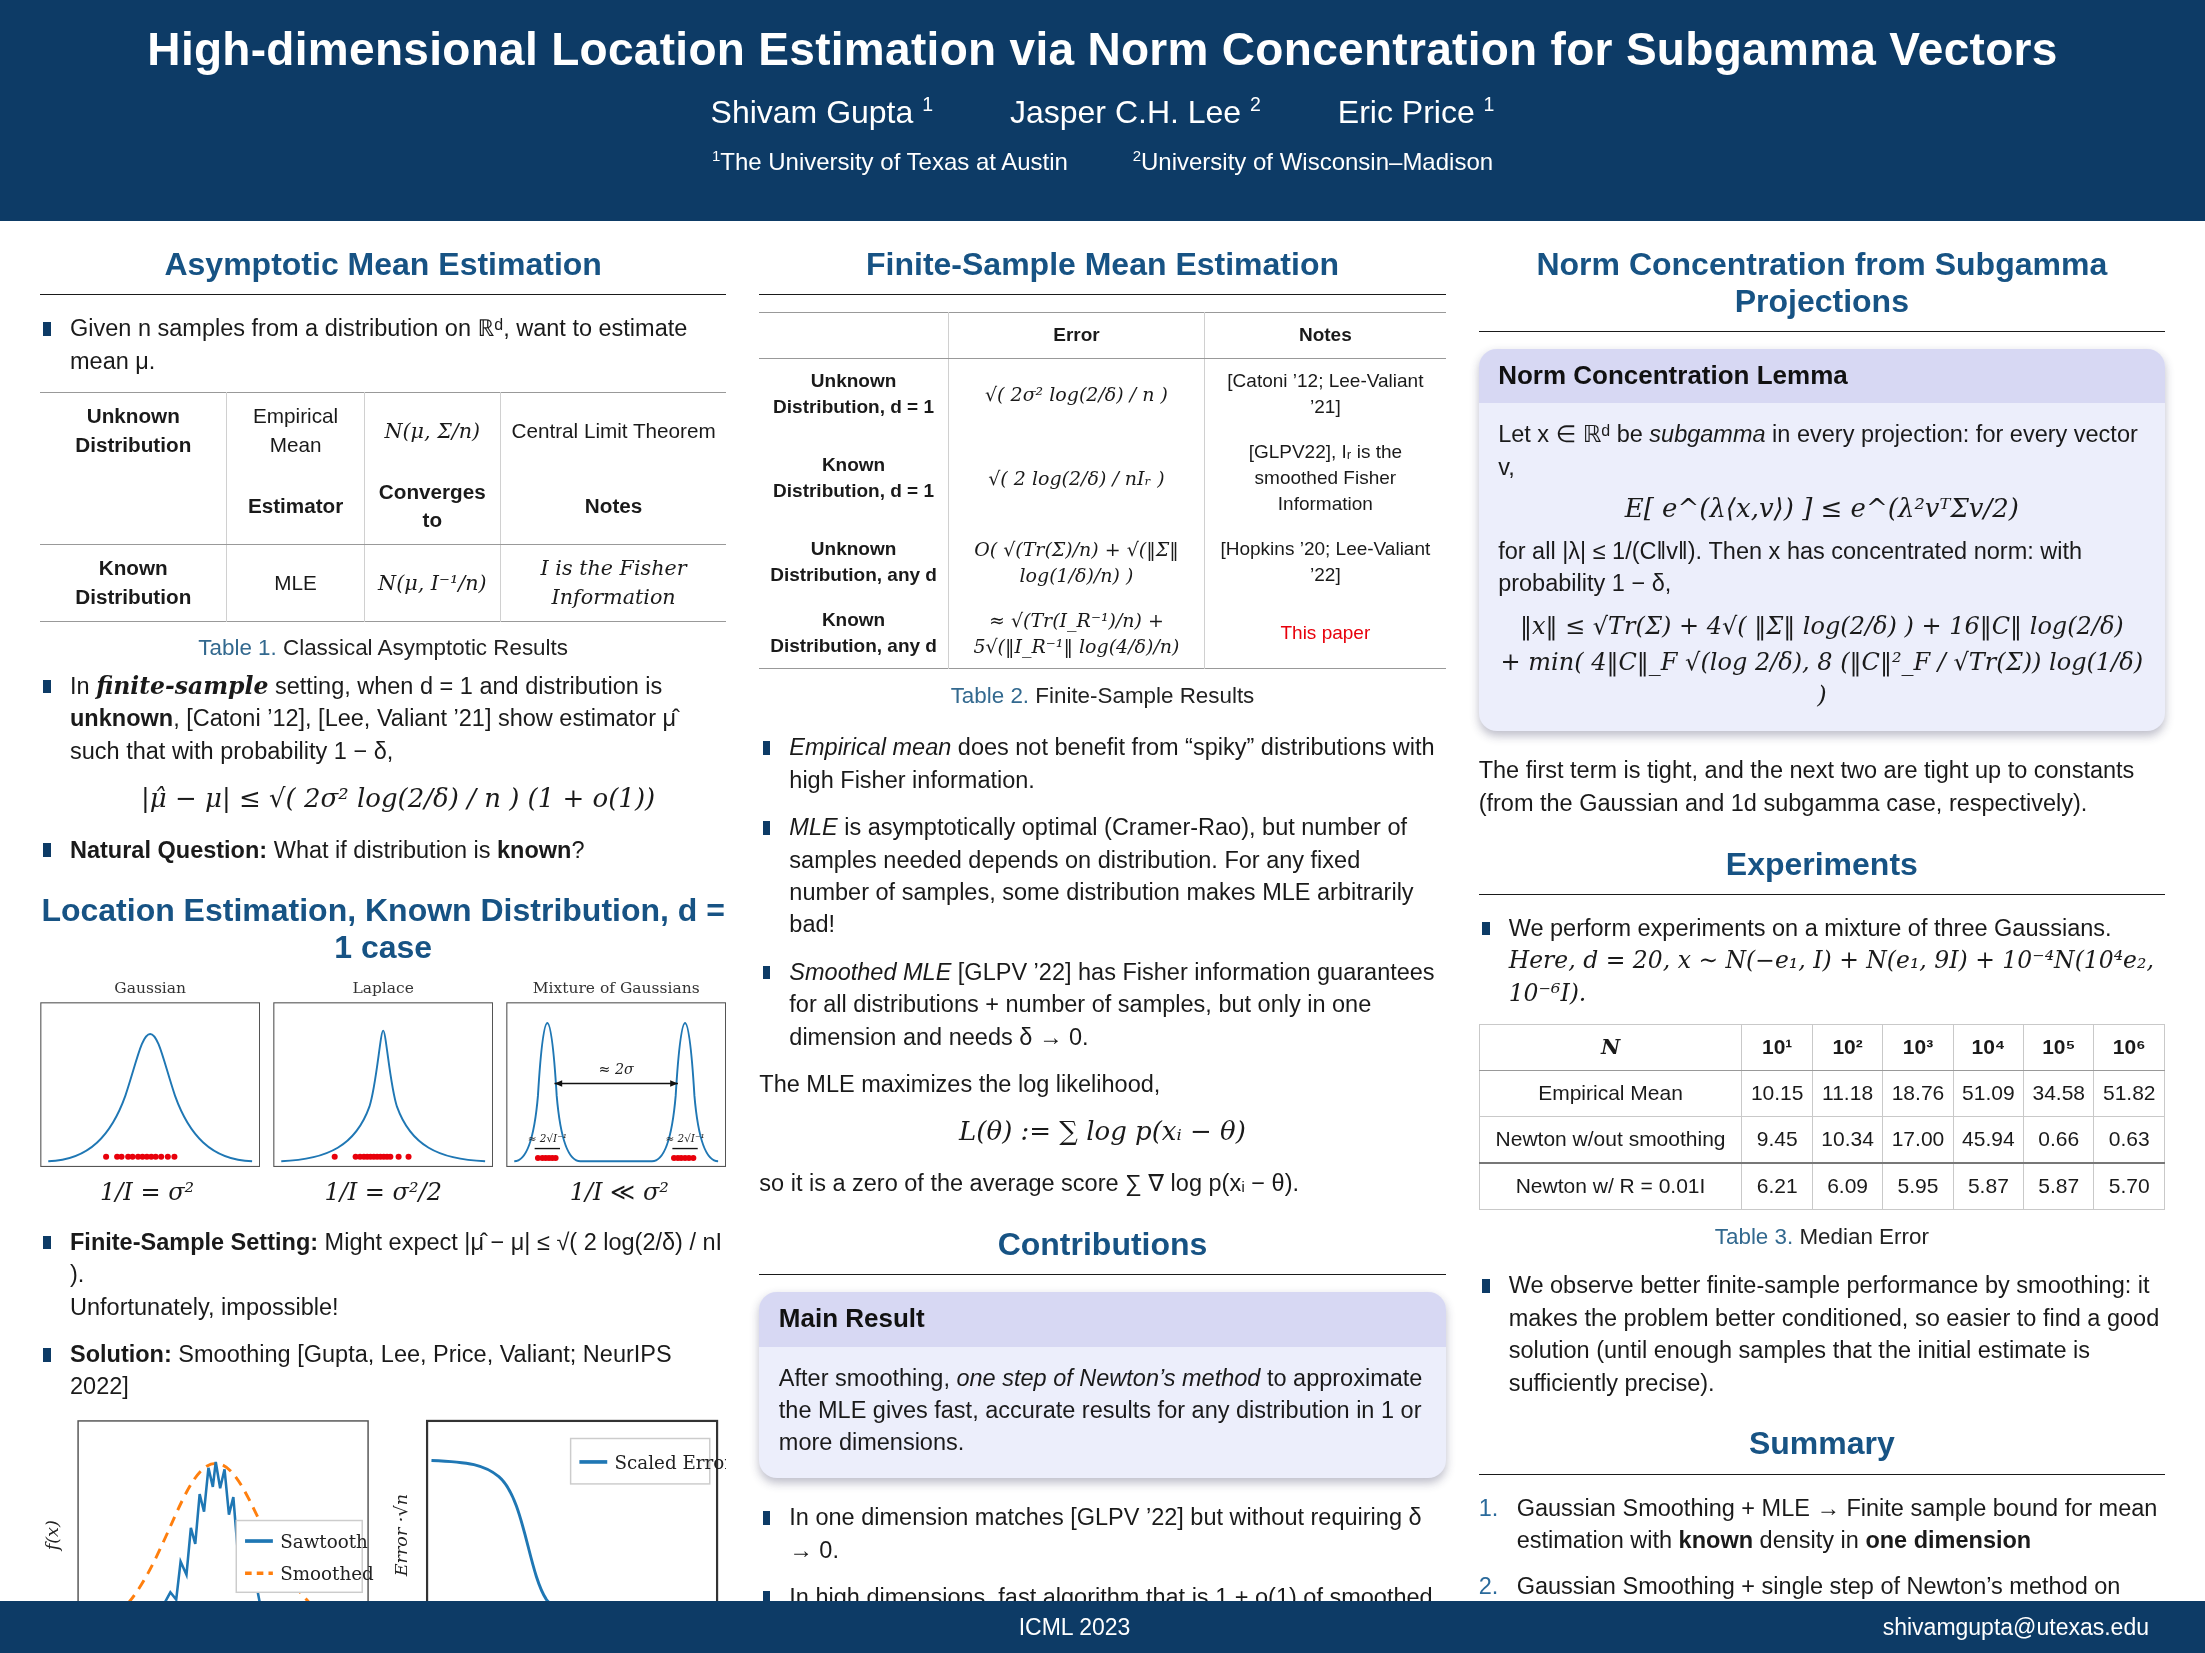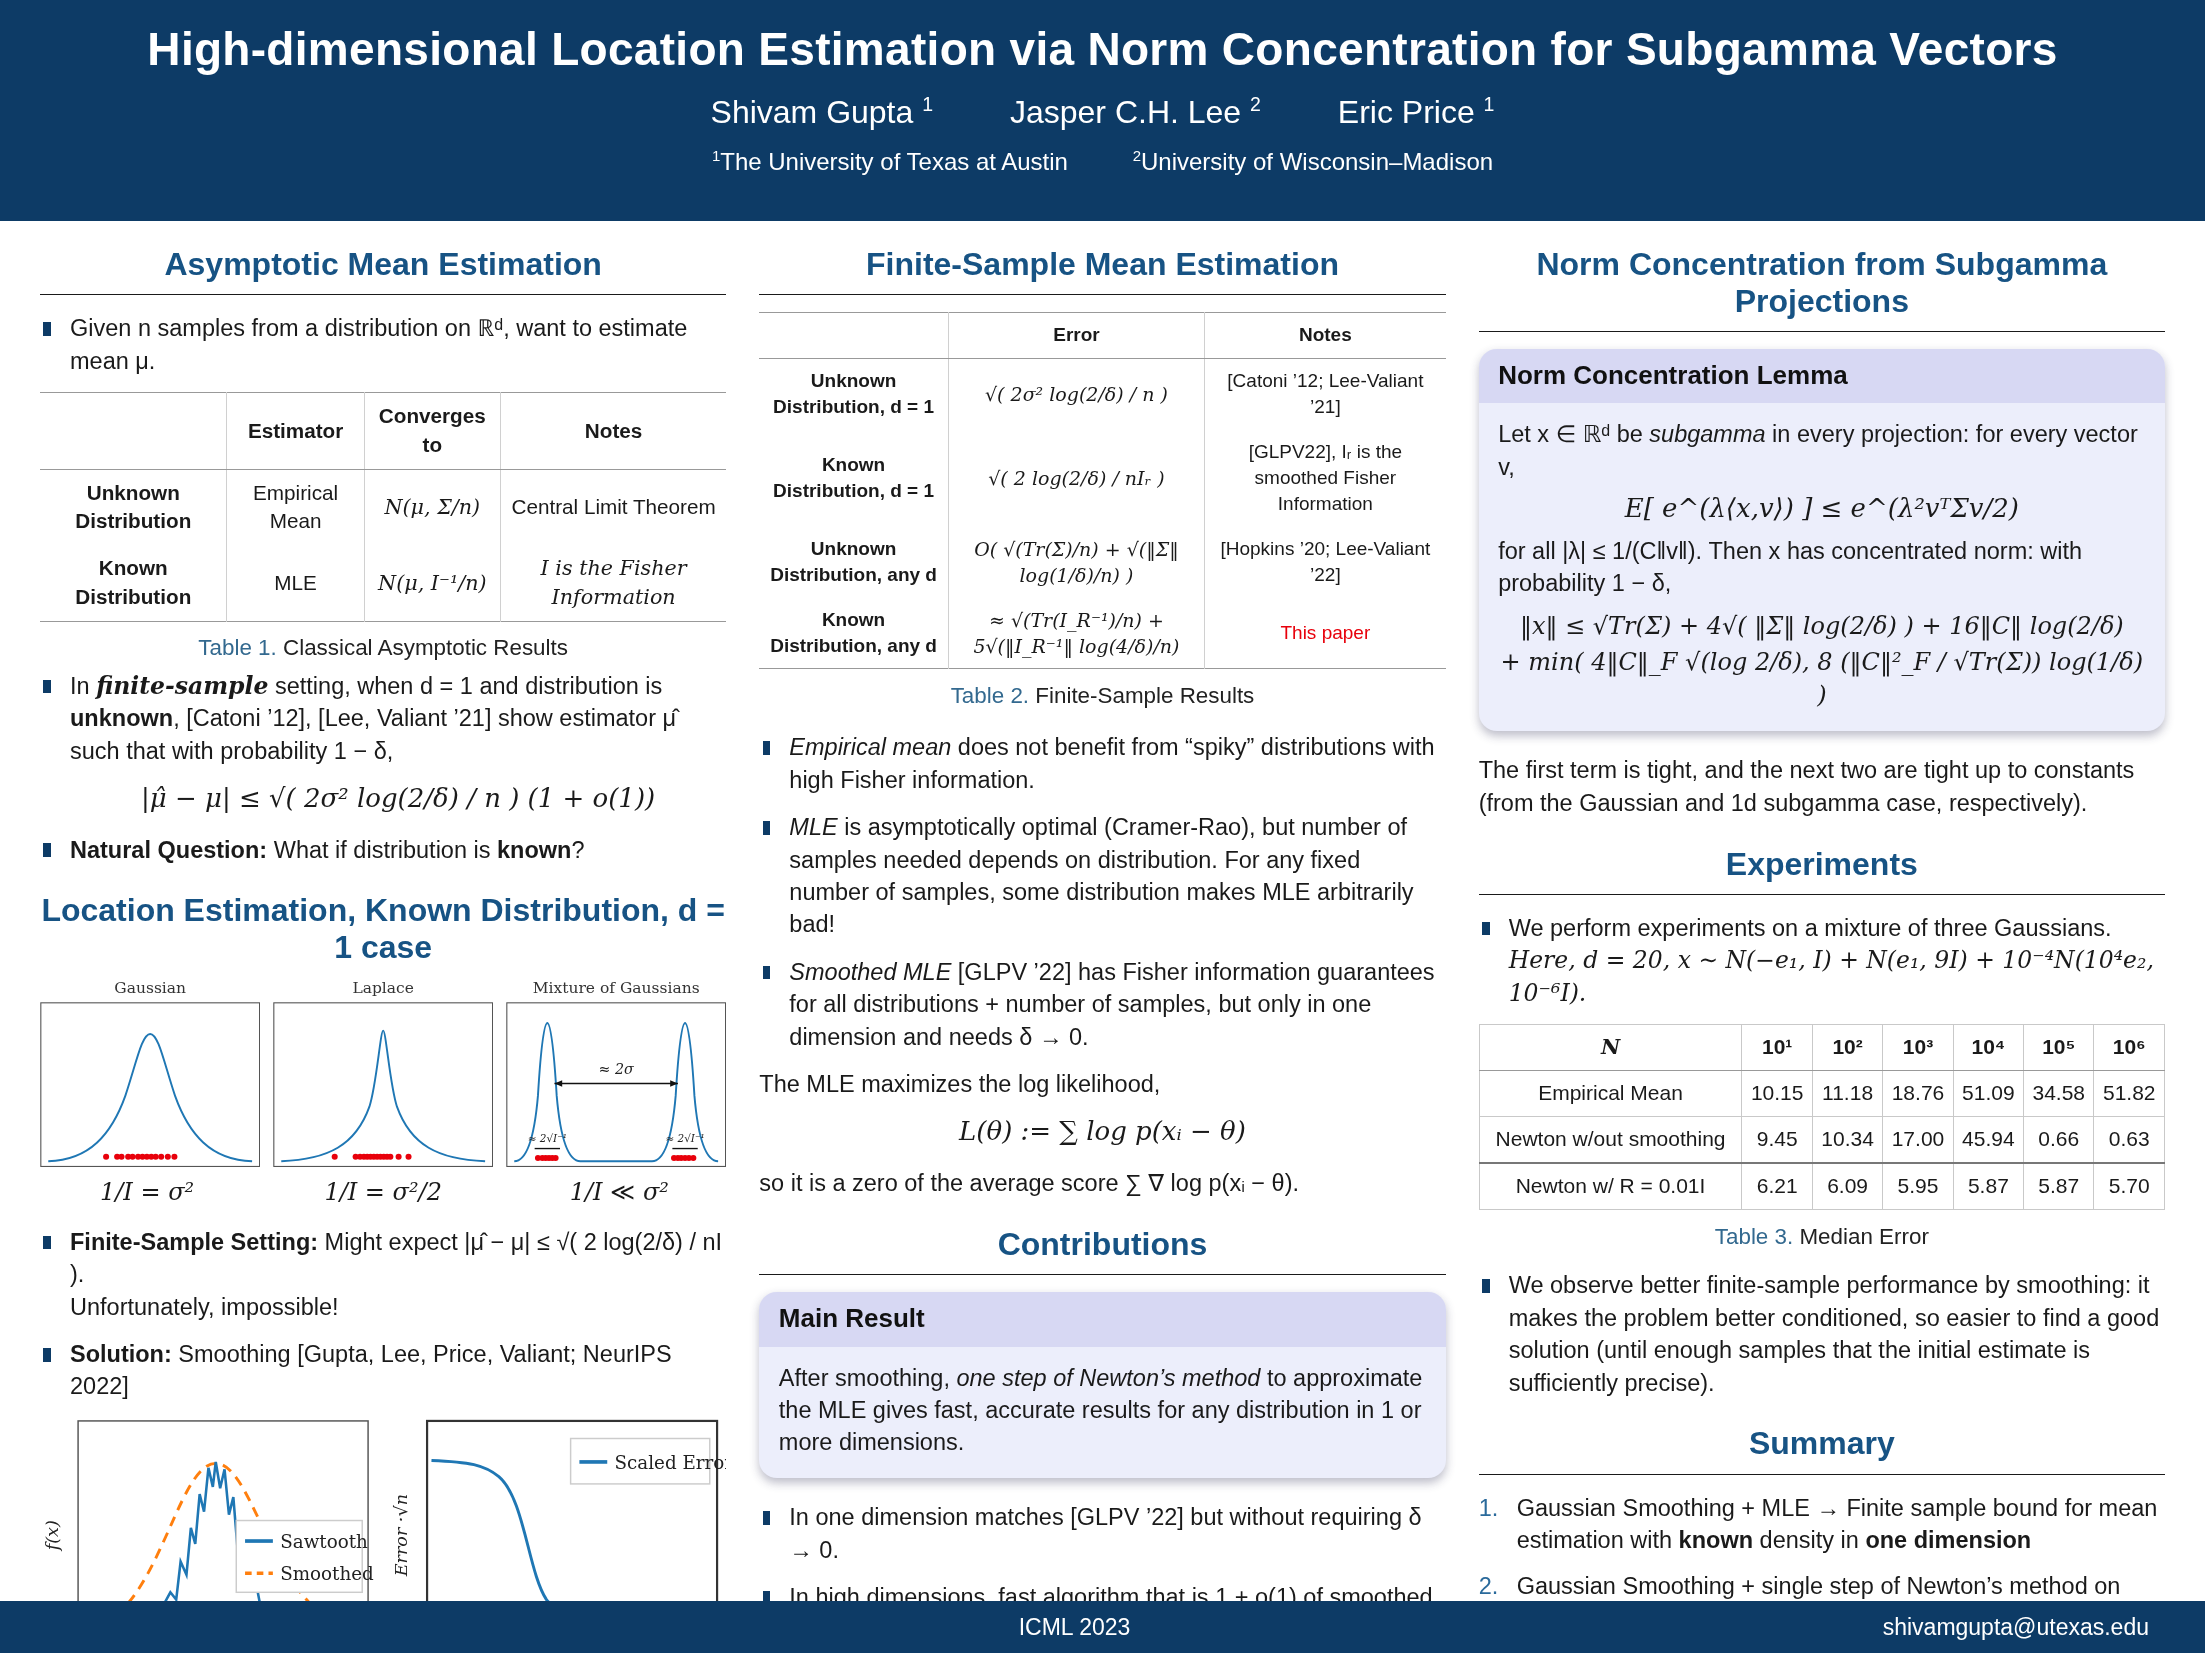--- a/index.html
+++ b/index.html
@@ -119,30 +119,30 @@
   <div class="col">
     <div class="section">
       <div class="sec-head">Asymptotic Mean Estimation</div>
       <hr class="sec-rule">
       <ul class="bullets">
         <li><span>Given n samples from a distribution on ℝᵈ, want to estimate mean μ.</span></li>
       </ul>
       <table class="rules-table">
         <tbody>
             <tr>
+          <td class="rowlab">Unknown Distribution</td>
+          <td>Empirical Mean</td>
+          <td class="mi">N(μ, Σ/n)</td>
+          <td>Central Limit Theorem</td>
+        </tr>
+        <tr>
           <th></th>
           <th>Estimator</th>
           <th>Converges to</th>
           <th>Notes</th>
-        </tr>
-        <tr>
-          <td class="rowlab">Unknown Distribution</td>
-          <td>Empirical Mean</td>
-          <td class="mi">N(μ, Σ/n)</td>
-          <td>Central Limit Theorem</td>
         </tr>
         <tr>
           <td class="rowlab">Known Distribution</td>
           <td>MLE</td>
           <td class="mi">N(μ, I⁻¹/n)</td>
           <td class="mi">I is the Fisher Information</td>
         </tr>
       </tbody>
         </table>
       <div class="caption"><span class="cap-label">Table 1.</span><span> Classical Asymptotic Results</span></div>

